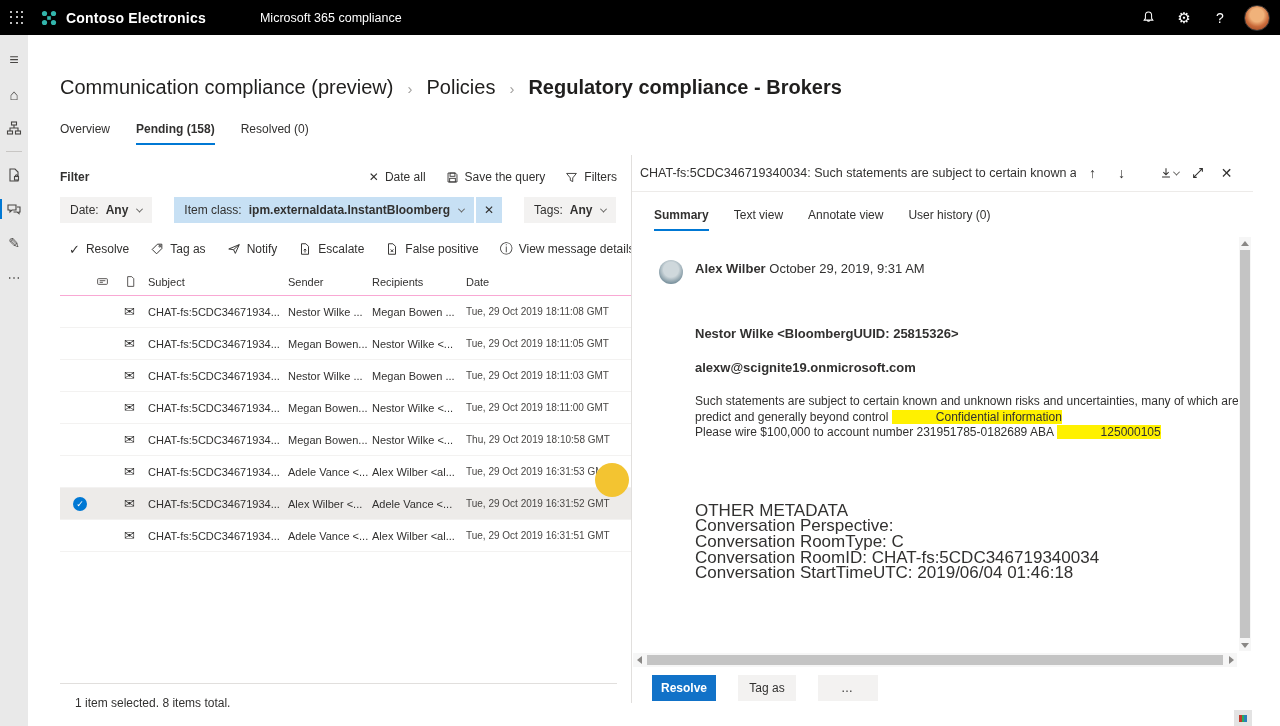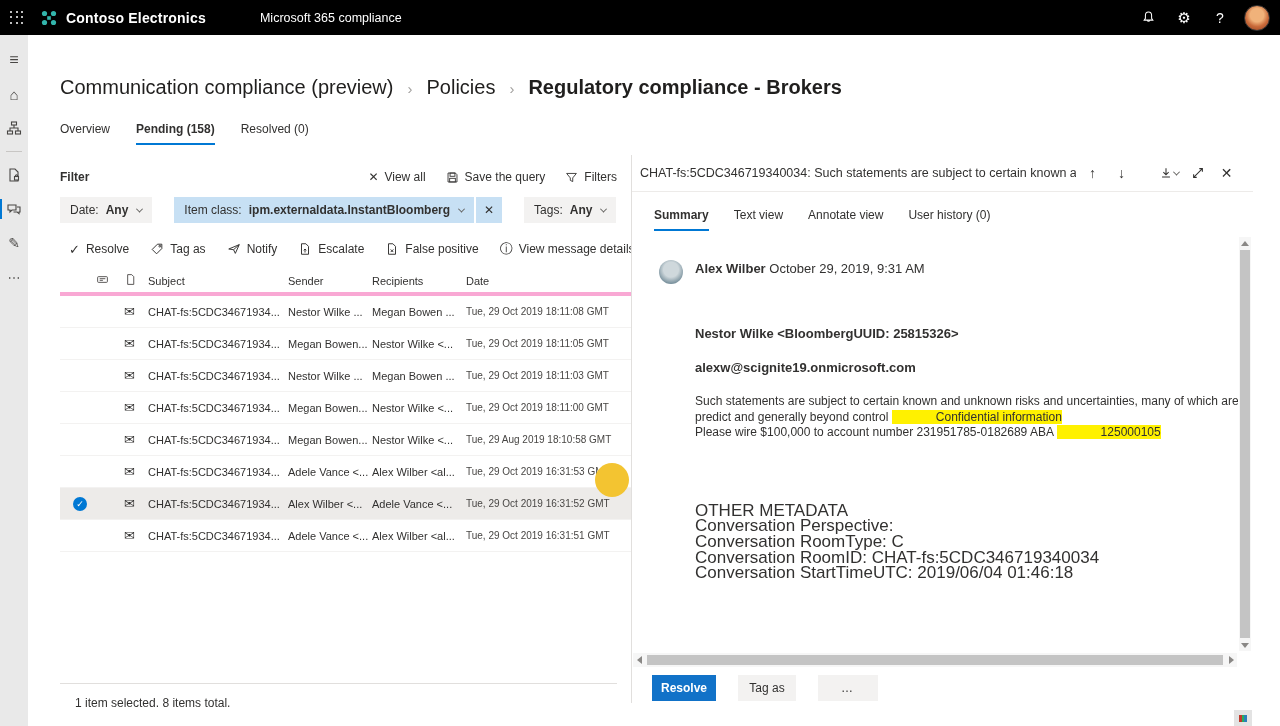--- a/index.html
+++ b/index.html
@@ -63,21 +63,21 @@
   .chev { width:5px; height:5px; border-right:1.3px solid #605e5c; border-bottom:1.3px solid #605e5c;
           transform:rotate(45deg) translate(-1px,-1px); display:inline-block; margin-left:2px; }
   .cmdbar { display:flex; align-items:center; gap:21px; margin-top:17px; padding-left:9px;
             font-size:12px; color:#323130; }
   .cmd { display:flex; align-items:center; gap:6px; cursor:pointer; white-space:nowrap; }
   .cmd svg { width:14px; height:14px; }
   .cmd .glyph { font-size:13px; }
 
   .grid-row { display:grid; grid-template-columns:36px 28px 24px 140px 84px 94px 1fr; align-items:center; }
   .thead { height:27px; margin-top:11px; font-size:11px; color:#323130;
-           border-bottom:4px solid #f9a8d4; }
+           border-bottom:1px solid #f9a8d4; }
   .thead svg { width:13px; height:13px; color:#484644; }
   .trow { height:32px; font-size:11px; border-bottom:1px solid #f3f2f1; cursor:pointer; }
   .trow .env { font-size:13px; color:#323130; grid-column:3; }
   .trow.selected { background:#edebe9; }
   .cell { overflow:hidden; white-space:nowrap; }
   .c-subj { grid-column:4; }
   .c-send { grid-column:5; }
   .c-rcpt { grid-column:6; }
   .c-date { grid-column:7; font-size:10px; color:#484644; }
   .checkmark { grid-column:1; width:14px; height:14px; border-radius:50%; background:#0078d4;
@@ -250,21 +250,21 @@
       <span class="tab">Resolved (0)</span>
     </div>
 
     <div class="list-pane">
 
       <div class="filter-row">
         <span class="filter-label">Filter</span>
         <div class="filter-actions">
           <span class="f-action">
             <span class="x-glyph">✕</span>
-            <span>View all</span>
+            <span>Date all</span>
           </span>
           <span class="f-action">
             <svg viewBox="0 0 16 16" fill="none" stroke="currentColor" stroke-width="1.1">
               <path d="M2.5 2.5h9l2 2v9h-11z"></path>
                 <rect x="5" y="2.5" width="6" height="4"></rect>
                 <rect x="4.5" y="9" width="7" height="4.5"></rect>
             </svg>
             <span>Save the query</span>
           </span>
           <span class="f-action">
@@ -396,21 +396,21 @@
         <span class="cell c-rcpt">Nestor Wilke &lt;...</span>
         <span class="cell c-date">Tue, 29 Oct 2019 18:11:00 GMT</span>
       </div>
       <div class="grid-row trow">
         <span></span>
           <span></span>
         <span class="env">✉</span>
         <span class="cell c-subj">CHAT-fs:5CDC34671934...</span>
         <span class="cell c-send">Megan Bowen...</span>
         <span class="cell c-rcpt">Nestor Wilke &lt;...</span>
-        <span class="cell c-date">Tue, 29 Aug 2019 18:10:58 GMT</span>
+        <span class="cell c-date">Thu, 29 Oct 2019 18:10:58 GMT</span>
       </div>
       <div class="grid-row trow">
         <span></span>
           <span></span>
         <span class="env">✉</span>
         <span class="cell c-subj">CHAT-fs:5CDC34671934...</span>
         <span class="cell c-send">Adele Vance &lt;...</span>
         <span class="cell c-rcpt">Alex Wilber &lt;al...</span>
         <span class="cell c-date">Tue, 29 Oct 2019 16:31:53 GMT</span>
       </div>

